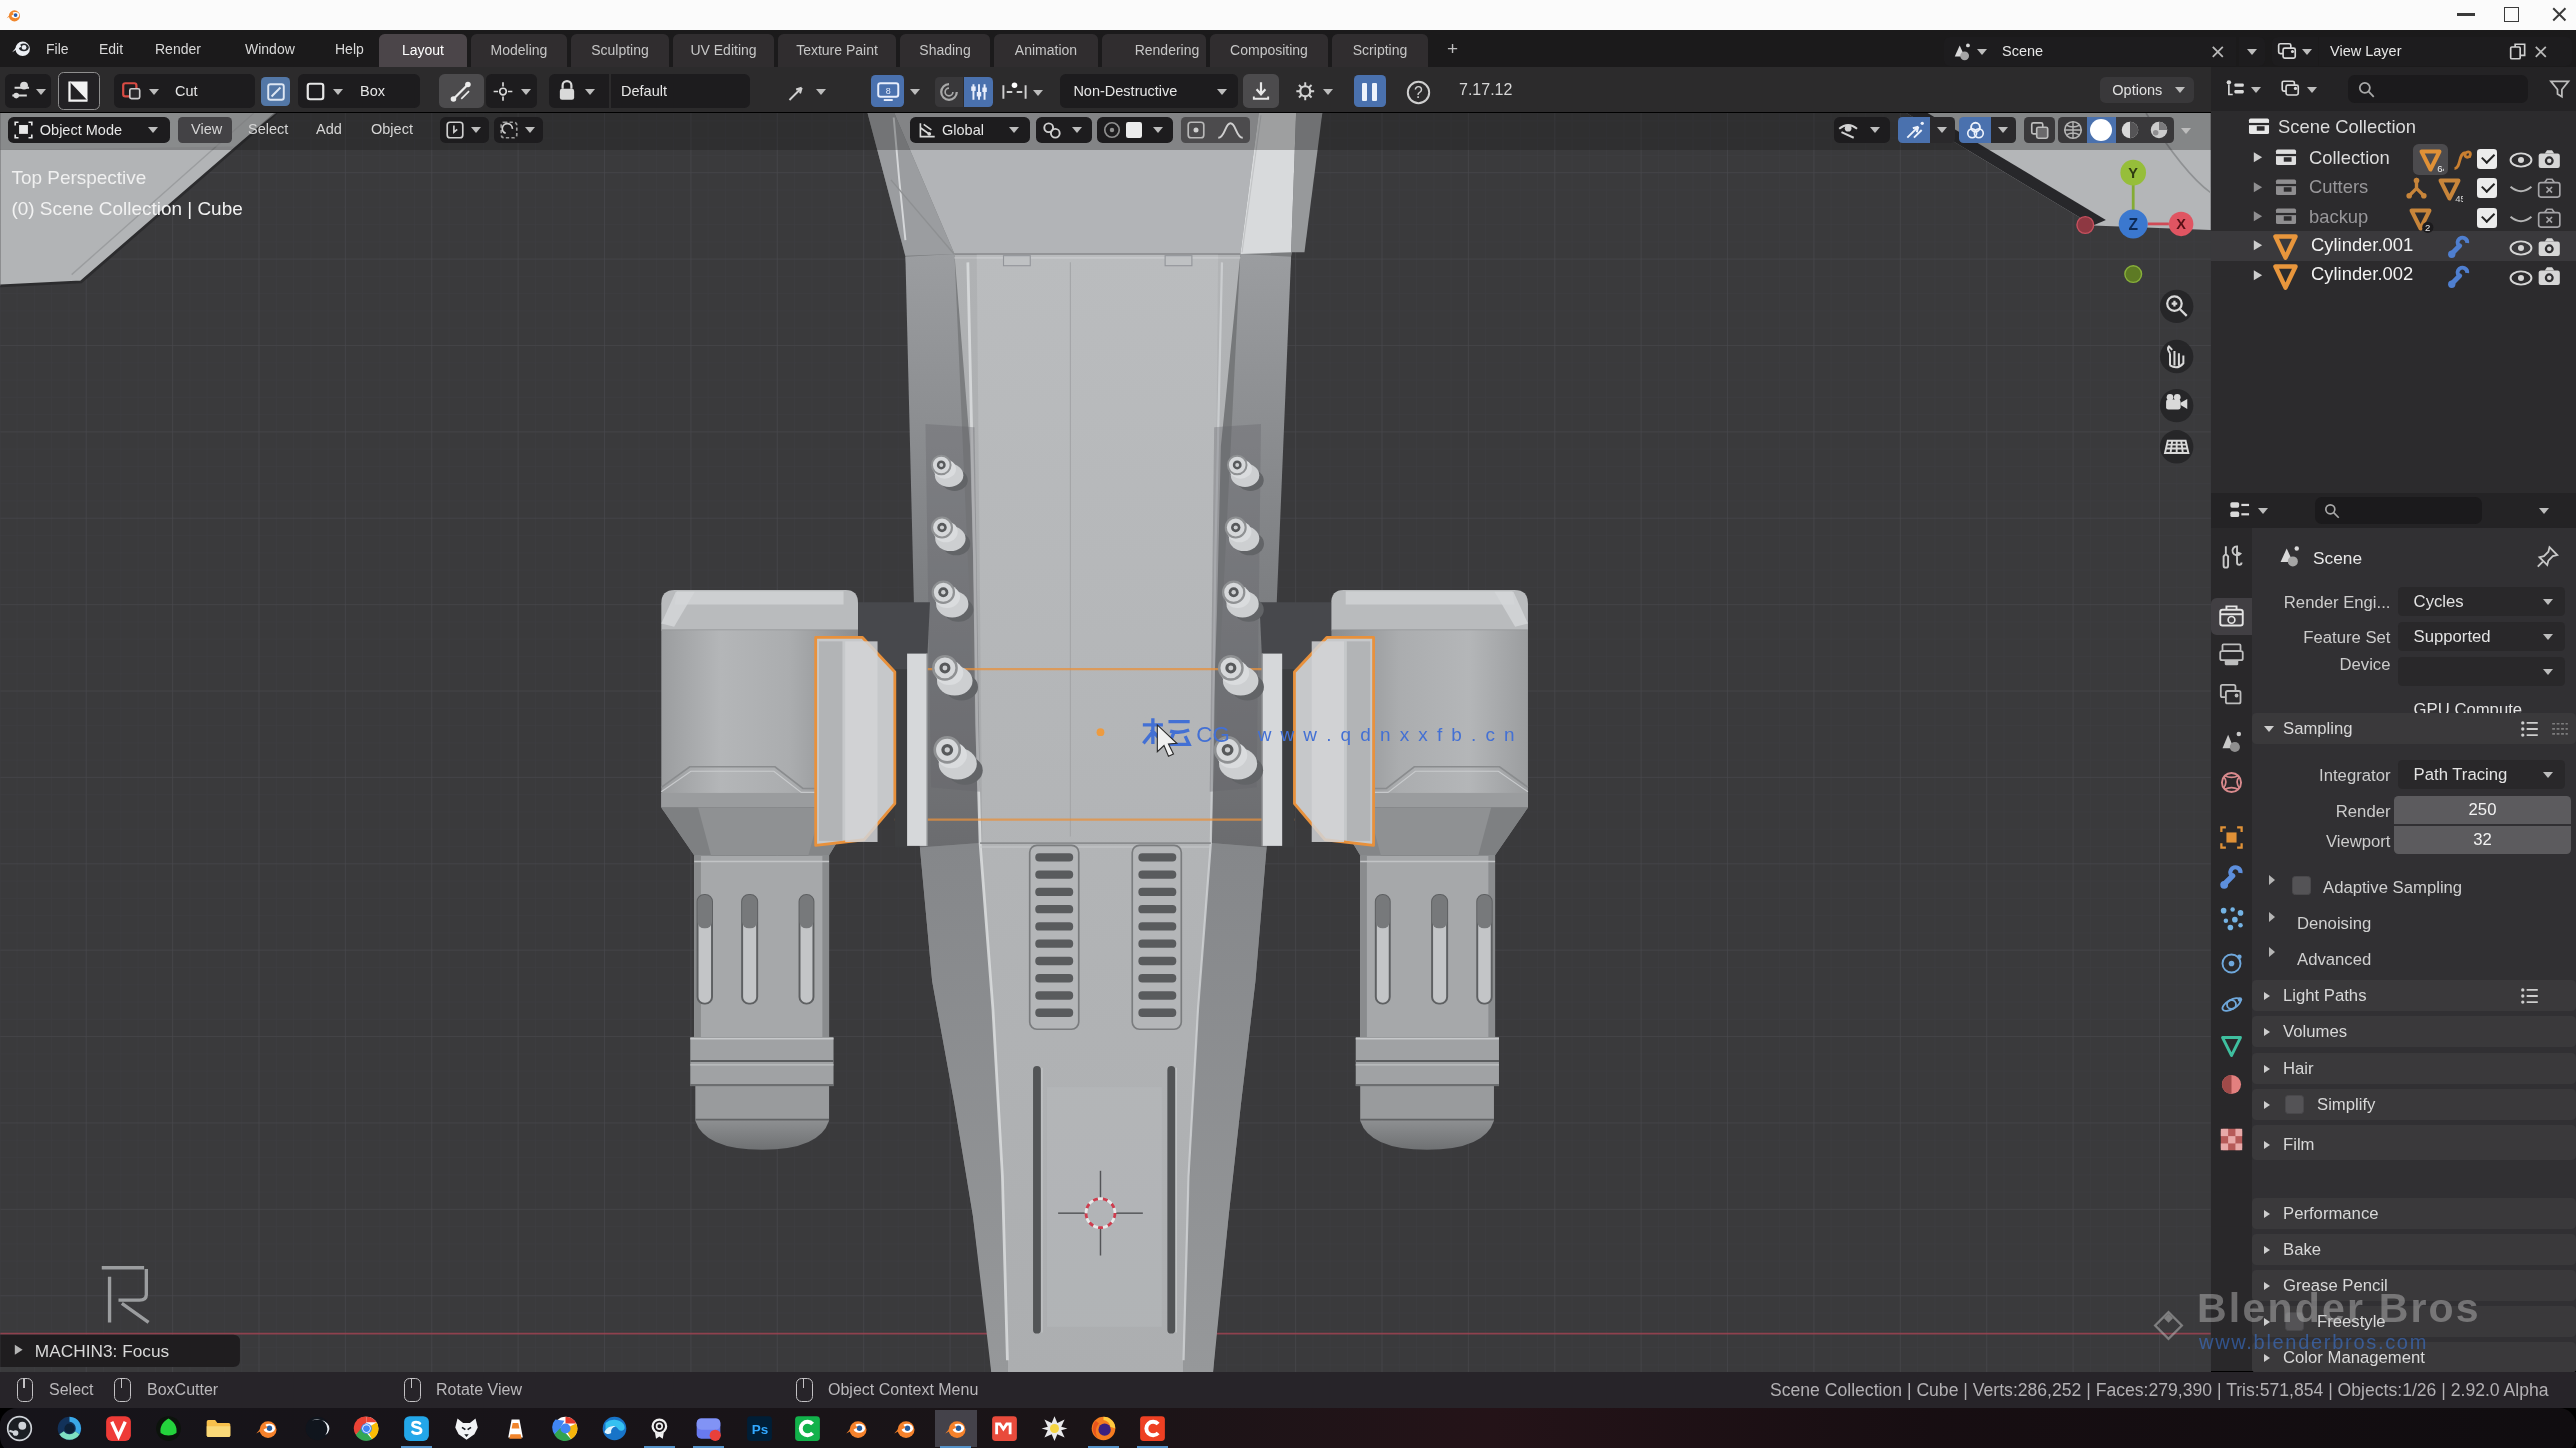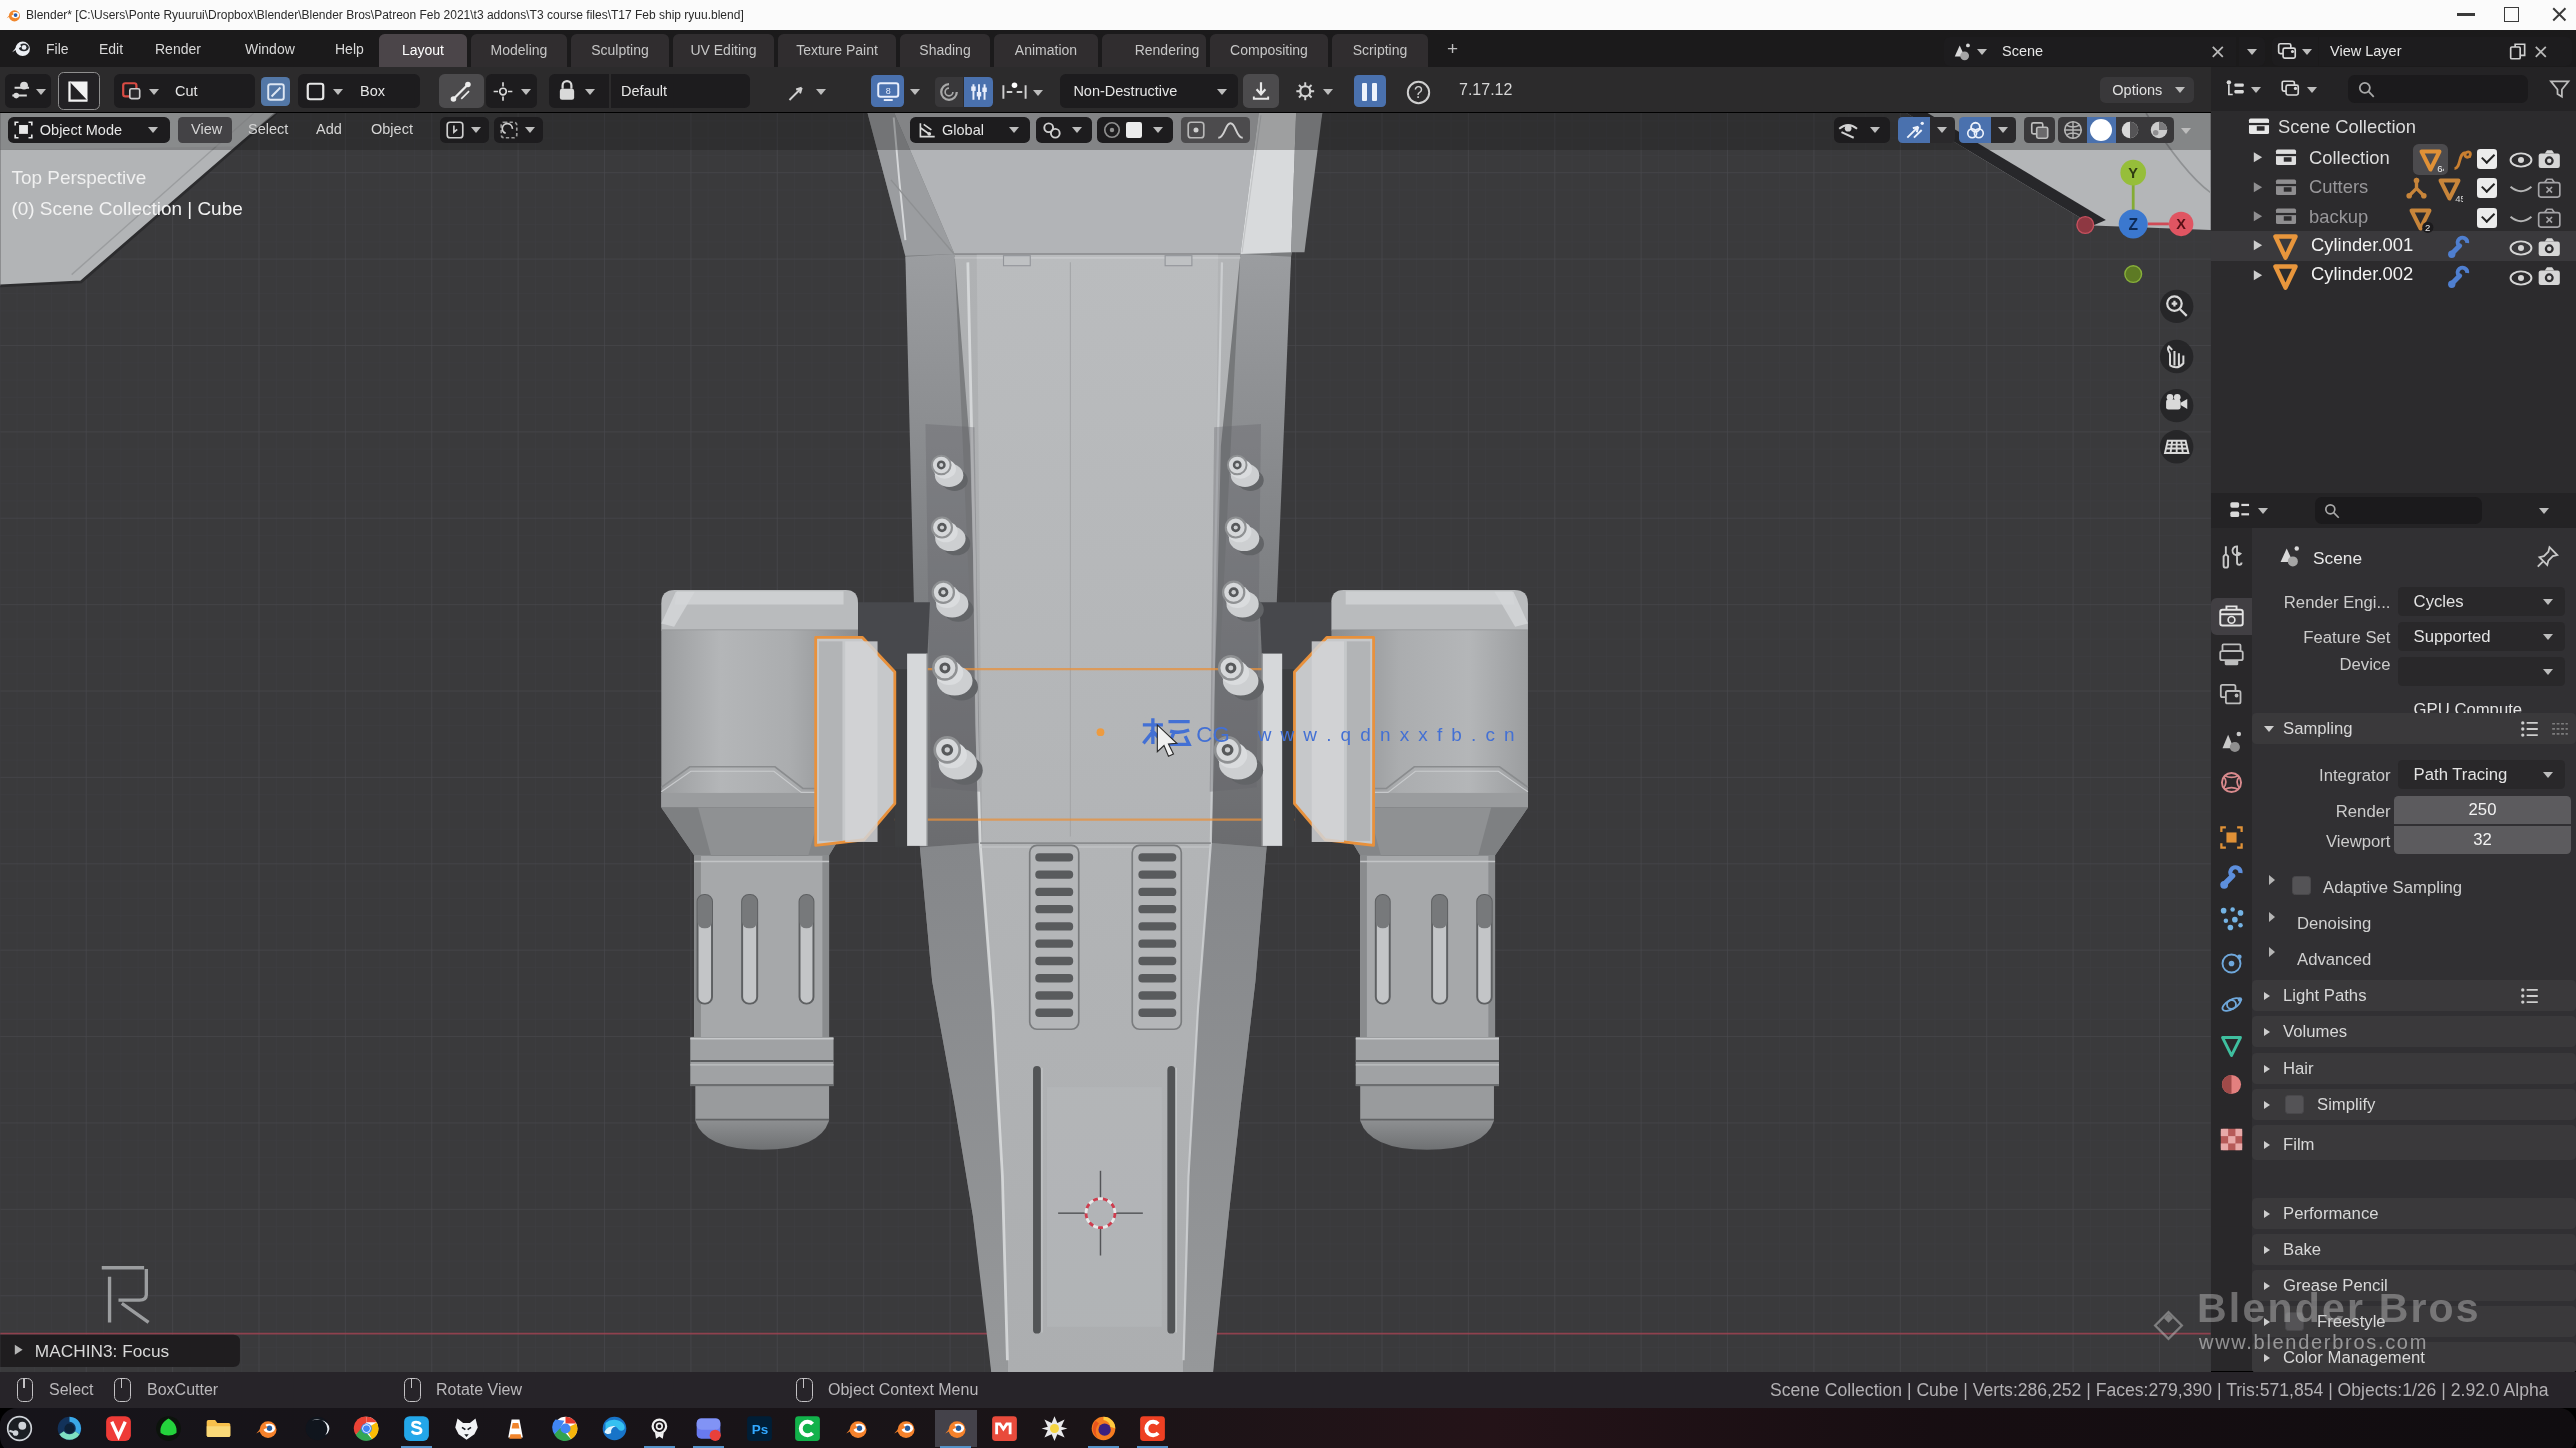--- a/index.html
+++ b/index.html
@@ -55,21 +55,20 @@
 </head>
 <body>
 <div id="root">
   <div class="abs" id="titlebar">
     <svg class="abs" style="left:4.5px;top:6.7px" width="16.7" height="16.7" viewBox="0 0 30 30">
       <circle cx="17" cy="16" r="10" fill="#f0862c"></circle>
       <ellipse cx="18.5" cy="14.5" rx="7" ry="5.5" fill="#fff"></ellipse>
       <circle cx="19" cy="14.5" r="3.4" fill="#2a5caa"></circle>
       <path d="M3 20 L13 9 L16 13 Z" fill="#f0862c"></path>
     </svg>
-    <div class="abs" style="left:26px;top:0;height:29.5px;line-height:31px;font-size:12px;color:#2a2a2a;white-space:nowrap;">Blender* [C:\Users\Ponte Ryuurui\Dropbox\Blender\Blender Bros\Patreon Feb 2021\t3 addons\T3 course files\T17 Feb ship ryuu.blend]</div>
     <div class="abs" style="left:2457px;top:13.4px;width:18px;height:2.2px;background:#3a3a3a;"></div>
     <div class="abs" style="left:2504px;top:6.7px;width:15px;height:15px;border:1.7px solid #3a3a3a;"></div>
     <svg class="abs" style="left:2551px;top:6.1px" width="16.7" height="16.7" viewBox="0 0 30 30">
       <path d="M4 4 L26 26 M26 4 L4 26" stroke="#3a3a3a" stroke-width="3.6"></path>
     </svg>
   </div>
   <div class="abs" id="menubar">
     <svg class="abs" style="left:7.8px;top:6.7px" width="26" height="24.5" viewBox="0 0 46 44">
       <circle cx="26" cy="23" r="13" fill="#eceff4"></circle>
       <ellipse cx="28" cy="20.5" rx="9" ry="7" fill="#26282c"></ellipse>
@@ -1151,16 +1150,16 @@
     <div class="tkul" style="left:1088px;"></div>
     <div class="tkul" style="left:1137px;"></div>
   </div>
 
   <div class="abs" style="left:2143px;top:1277px;z-index:50;opacity:0.48;">
     <svg width="39" height="39" viewBox="0 0 70 70" style="position:absolute;left:5.6px;top:29px;">
       <rect x="18" y="18" width="34" height="34" fill="none" stroke="#c9c9c9" stroke-width="4" transform="rotate(45 35 35)"></rect>
       <path d="M35 14 L43 22 L35 30 L27 22 Z" fill="#c9c9c9"></path>
     </svg>
     <div class="abs" style="left:54px;top:7.8px;font-size:41px;letter-spacing:2.2px;color:#b9b9b9;font-weight:bold;white-space:nowrap;">Blender Bros</div>
-    <div class="abs" style="left:56px;top:54px;font-size:20px;letter-spacing:1.7px;color:#ffffff;white-space:nowrap;">www.blenderbros.com</div>
+    <div class="abs" style="left:56px;top:54px;font-size:20px;letter-spacing:1.7px;color:#3b82f6;white-space:nowrap;">www.blenderbros.com</div>
   </div>
 </div>
 
 
 </body></html>

